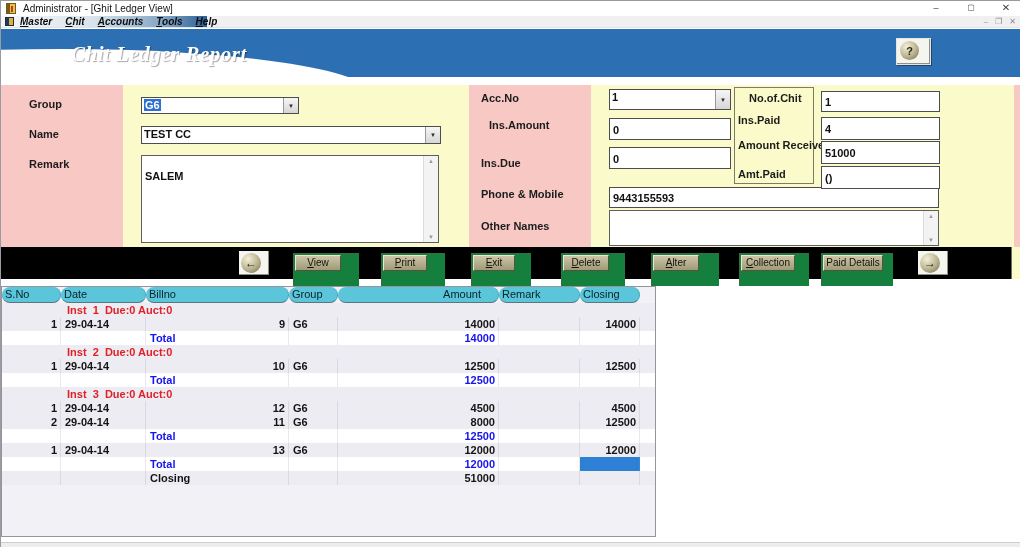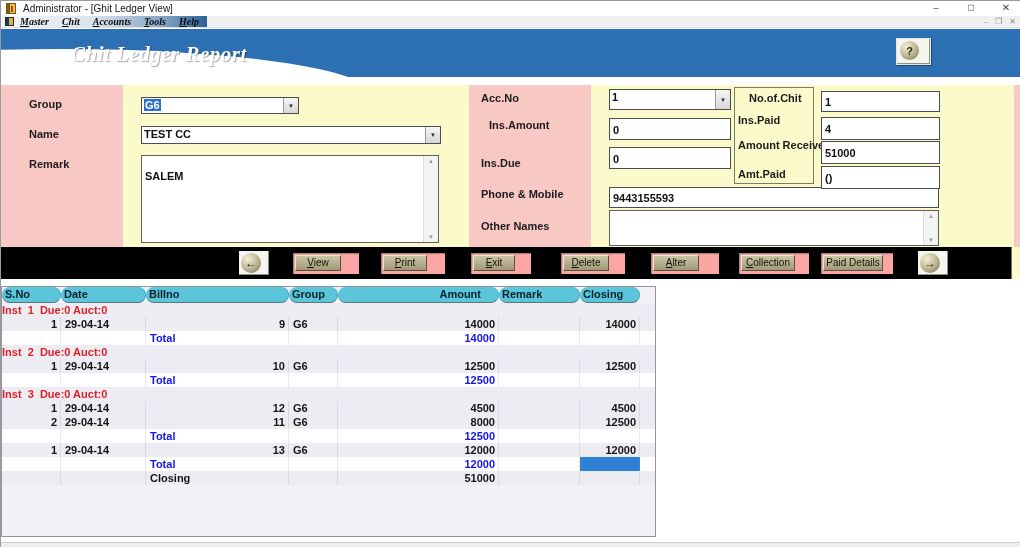--- a/index.html
+++ b/index.html
@@ -8,21 +8,21 @@
 
   
   .titlebar{position:absolute;left:0;top:0;width:1020px;height:15px;background:#fff;}
   .app-icon{position:absolute;left:5px;top:2px;width:10px;height:11px;background:linear-gradient(90deg,#7a5a14 0 3px,#e8c24d 3px);border:1px solid #6d5a1c;box-sizing:border-box;}
   .app-icon i{position:absolute;left:4px;top:2px;width:2px;height:6px;background:#c23a1e;}
   .title-text{position:absolute;left:22px;top:2px;font-size:10px;color:#151515;white-space:nowrap;}
   .win-ctrl{position:absolute;top:0;width:26px;height:15px;line-height:14px;text-align:center;font-size:9px;color:#404040;cursor:default;}
   #w-min{left:922px;} #w-max{left:957px;font-size:8px;} #w-close{left:992px;font-size:10px;}
 
   
-  .menubar{position:absolute;left:0;top:15px;width:1020px;height:12px;background:#f0f0f0;border-bottom:1px solid #e2e2e2;box-sizing:border-box;font-family:Liberation Serif, serif;}
+  .menubar{position:absolute;left:0;top:15px;width:1020px;height:12px;background:#f0f0f0;border-bottom:1px solid #e2e2e2;box-sizing:border-box;}
   .menugrad{position:absolute;left:0;top:0;width:206px;height:11px;background:linear-gradient(90deg,#f5f7f9 0%,#d9e3ec 45%,#7fa2c2 80%,#2d5f95 100%);}
   .mdi-child-icon{position:absolute;left:4px;top:1px;width:9px;height:9px;background:linear-gradient(90deg,#193a63 0 3px,#d8b244 3px);border:1px solid #2b2b2b;box-sizing:border-box;}
   .menu-items{position:absolute;left:19px;top:0;height:11px;display:flex;gap:13px;}
   .menu-item{font-size:10px;line-height:11px;font-weight:bold;font-style:italic;color:#0b0b0b;white-space:nowrap;}
   .mdi-ctrls{position:absolute;right:5px;top:1px;display:flex;gap:7px;font-size:8px;line-height:10px;color:#8a8a8a;}
 
   
   .banner{position:absolute;left:0;top:28px;width:1020px;height:48px;background:var(--banner);overflow:hidden;}
   .swoosh{position:absolute;left:-250px;top:20px;width:620px;height:90px;background:#fff;border-radius:50%;}
   .banner-title{position:absolute;left:70px;top:13px;font-family:"Liberation Serif",serif;font-style:italic;font-weight:bold;font-size:21px;color:#ffffff;letter-spacing:.5px;text-shadow:1px 1px 1px rgba(0,0,0,.35);white-space:nowrap;}
@@ -55,37 +55,37 @@
   .textbox .txt{position:absolute;left:3px;top:14px;font-size:11px;font-weight:bold;color:#101010;white-space:pre;}
   .vscroll{position:absolute;right:0;top:0;bottom:0;width:14px;background:#f3f3f3;border-left:1px solid #dcdcdc;}
   .vscroll .up,.vscroll .dn{position:absolute;left:0;width:100%;text-align:center;font-size:6px;color:#9a9a9a;}
   .vscroll .up{top:2px;} .vscroll .dn{bottom:2px;}
 
   
   .toolbar{position:absolute;left:0;top:246px;width:1020px;height:32px;background:#000;}
   .tb-strip{position:absolute;left:1010px;top:0;width:10px;height:32px;background:var(--yellow);border-left:1px solid #70705a;}
   .sphere-btn{position:absolute;top:4px;width:30px;height:24px;background:#f6f6f0;box-shadow:inset -1px -1px 0 #8f8f85;}
   .sphere-btn .sphere{position:absolute;left:2px;top:2px;width:20px;height:20px;font-size:12px;}
-  .tb-out{position:absolute;top:6px;height:21px;background:#fca5a5;box-shadow:inset 1px 1px 1px rgba(90,90,80,.55);}
+  .tb-out{position:absolute;top:6px;height:33px;background:#15803d;box-shadow:inset 1px 1px 1px rgba(90,90,80,.55);}
   .tb-btn{position:absolute;left:2px;top:2px;height:16px;background:linear-gradient(180deg,#ccc6a7,#a19a78);border:1px solid;border-color:#eae6d1 #57523e #57523e #eae6d1;box-sizing:border-box;font-size:10px;color:#131108;text-align:center;line-height:13px;white-space:nowrap;overflow:hidden;}
 
   
   .grid-panel{position:absolute;left:0;top:285px;width:655px;height:251px;background:#f1f1f6;border:1px solid #94949e;box-sizing:border-box;}
   .grid-header{display:flex;height:16px;}
-  .gh{box-sizing:border-box;background:var(--header_cyan);border-right:1px solid #3fa9c2;border-bottom:1px solid #5a7680;font-size:11px;font-weight:bold;color:#08222b;line-height:15px;padding-left:3px;overflow:hidden;white-space:nowrap;border-radius:8px;}
+  .gh{box-sizing:border-box;background:var(--header_cyan);border-right:1px solid #3fa9c2;border-bottom:1px solid #5a7680;font-size:11px;font-weight:normal;color:#08222b;line-height:15px;padding-left:3px;overflow:hidden;white-space:nowrap;border-radius:8px;}
   .gh.r{text-align:right;padding-right:17px;padding-left:0;}
   .grow{display:flex;height:14px;line-height:14px;font-size:11px;font-weight:bold;color:#141414;}
   .grow.gray{background:#ececf2;}
   .grow.white{background:#ffffff;}
   .gc{box-sizing:border-box;border-right:1px solid rgba(150,150,175,.22);overflow:hidden;white-space:pre;}
   .gc.r{text-align:right;padding-right:3px;}
   .gc.l{padding-left:4px;}
   .gc.blue{color:var(--total_blue);}
   .gc.sel{background:var(--selected_cell);}
-  .inst{color:var(--inst_red);white-space:pre;}
+  .inst{color:var(--inst_red);padding-left:65px;white-space:pre;}
 
   .statusbar{position:absolute;left:0;top:541px;width:1020px;height:6px;background:#ededed;border-top:1px solid #cfcfcf;box-sizing:border-box;}
 </style>
 </head>
 <body>
 
 <div id="screen">
 
   <div class="titlebar">
     <div class="app-icon">

